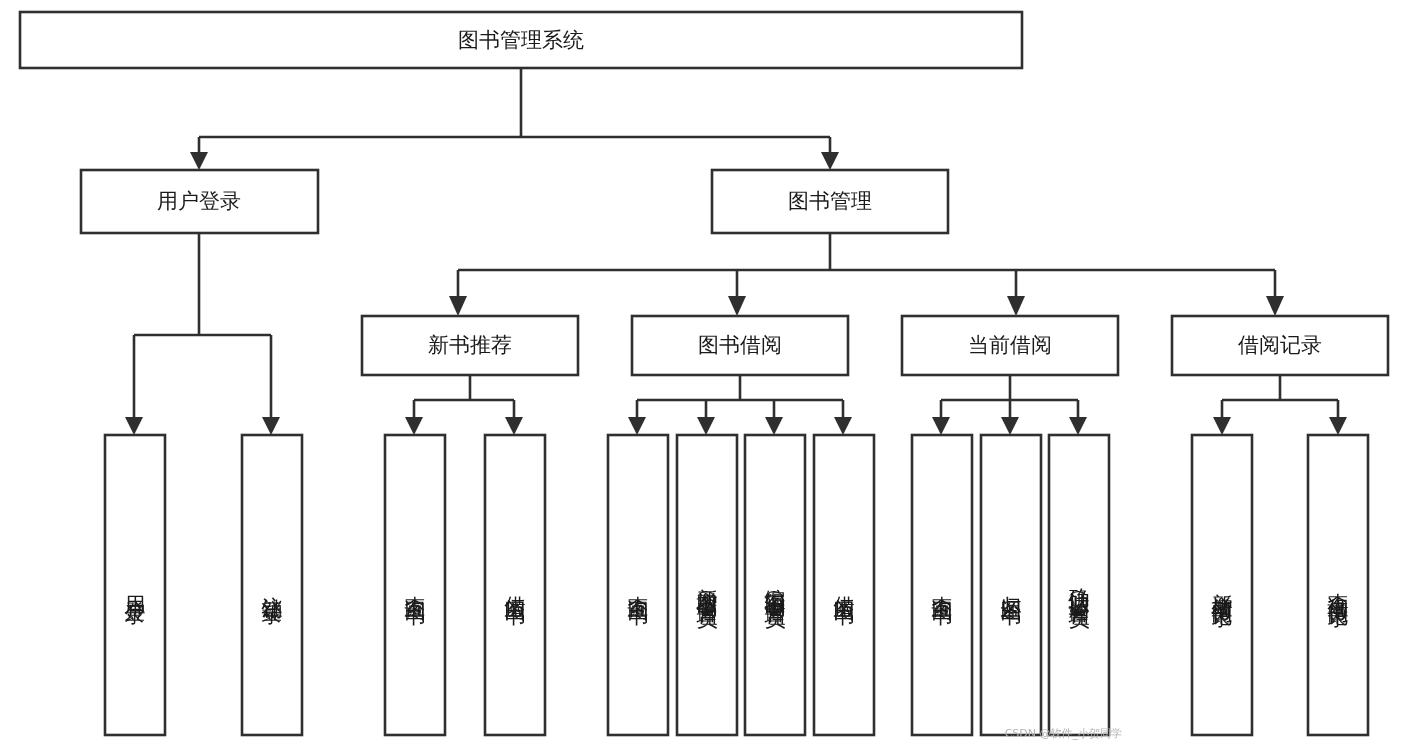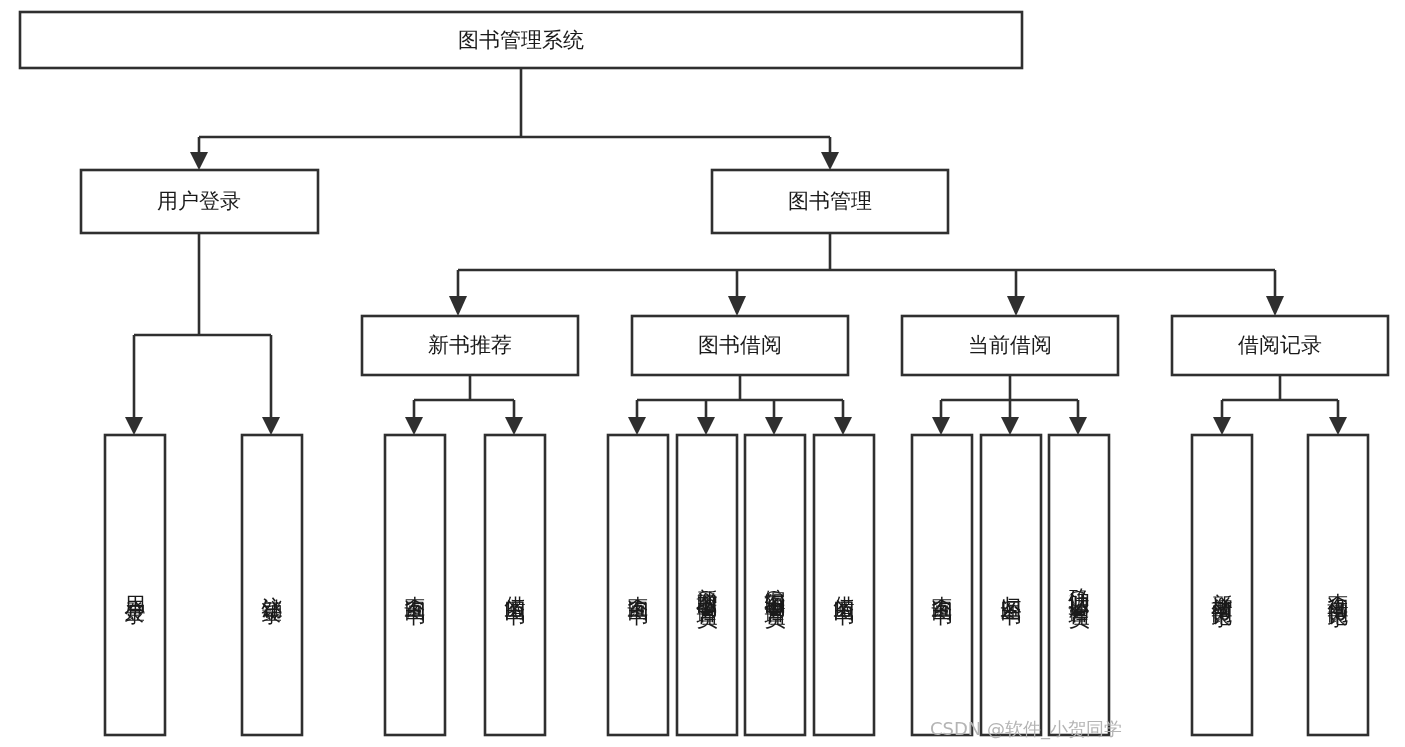--- a/index.html
+++ b/index.html
@@ -57,21 +57,21 @@
     text-orientation: upright;
     letter-spacing: 3px;
     dominant-baseline: central;
     text-anchor: middle;
   }
   .watermark {
     position: absolute;
     right: 10px;
     bottom: 6px;
     font-family: "DejaVu Sans", "Liberation Sans", sans-serif;
-    font-size: 18px;
+    font-size: 11px;
     color: #b4b4b4;
     white-space: nowrap;
     pointer-events: none;
   }
 </style>
 </head>
 <body>
 
 <div id="diagram-root">
 

